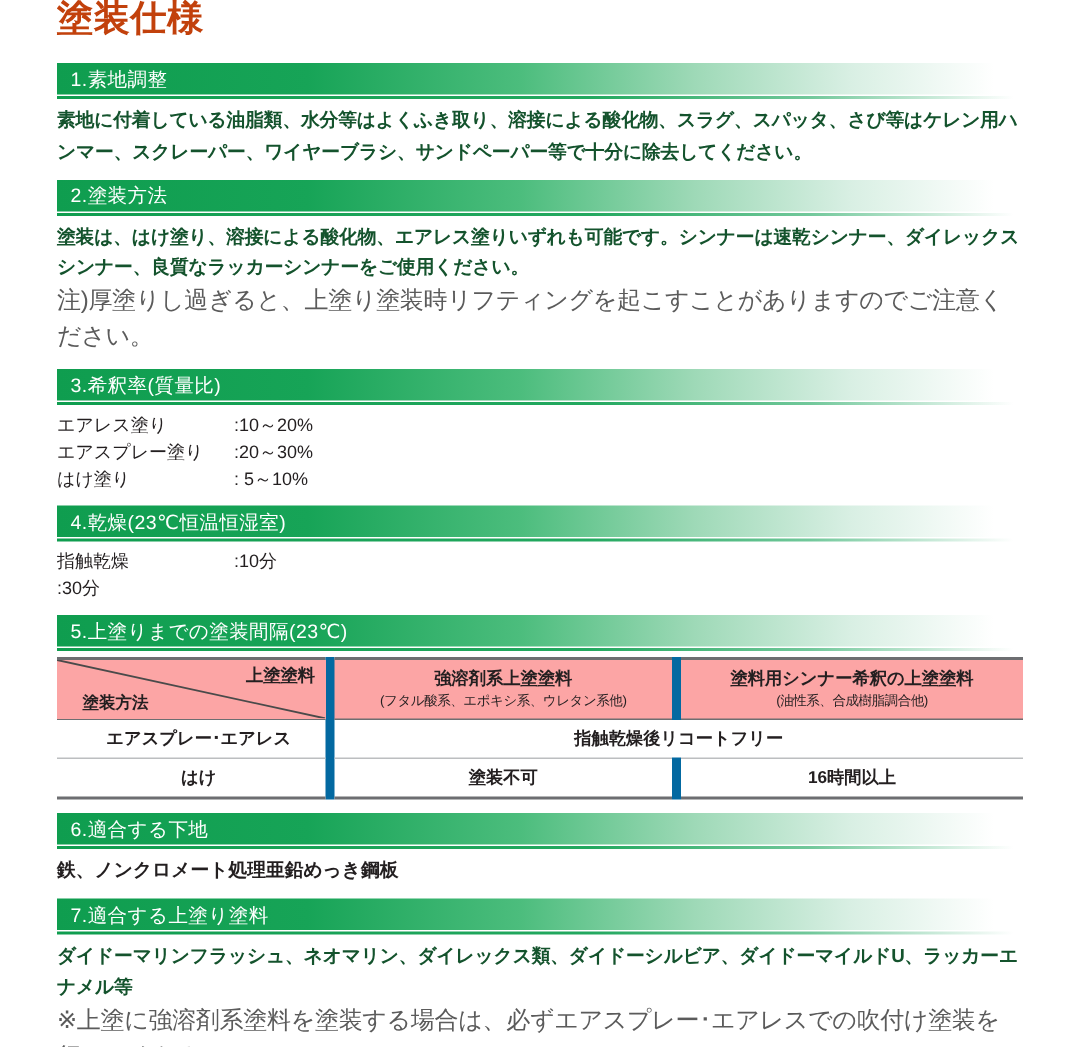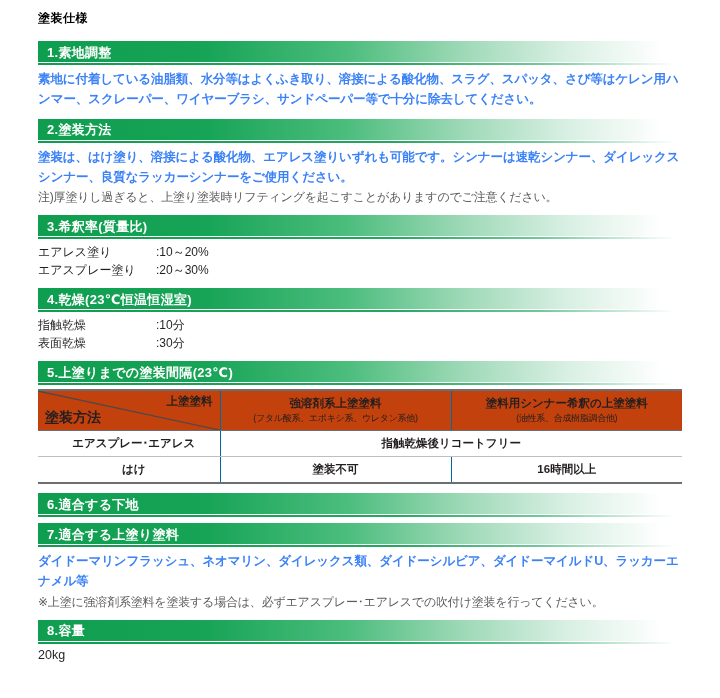--- a/index.html
+++ b/index.html
@@ -11,69 +11,68 @@
     width: 720px; height: 698px;
     font-family: "Liberation Sans", "DejaVu Sans", sans-serif;
     color: #231f20;
     overflow: hidden;
     position: relative;
   }
   .page { padding: 0 38px; position: relative; }
 
   
   .page-title {
-    font-size: 12px;
-    font-weight: bold;
-    color: #000000;
+    font-size: 24px;
+    font-weight: bold;
+    color: #c2410c;
     letter-spacing: 0.5px;
-    padding-top: 12px;
     padding-bottom: 7px;
     line-height: 1.1;
   }
 
   
   .sec-head {
     position: relative;
     height: 21px;
     margin-top: 9px;
     margin-bottom: 7px;
     background: linear-gradient(to right,
         #0f9d4f 0%, #17a457 26%, #4cbd7d 48%,
         #9ed9b7 66%, #d8efe3 82%, #ffffff 97%);
   }
   .sec-head-label {
     position: absolute;
     left: 9px; top: 50%;
     transform: translateY(-50%);
     color: #ffffff;
     font-size: 13px;
-    font-weight: bold;
+    font-weight: normal;
     letter-spacing: 0.3px;
     white-space: nowrap;
     line-height: 1;
   }
   .sec-head-rule {
     position: absolute;
     left: 0; right: 0; bottom: -3px;
     height: 2px;
     background: linear-gradient(to right,
         #0f9d4f 0%, #23a85f 55%, #72c89b 78%, #ffffff 99%);
   }
 
   
   .body-text {
     font-size: 12.5px;
     font-weight: bold;
     line-height: 1.62;
-    color: #3b82f6;
+    color: #14532d;
     letter-spacing: -0.1px;
     margin: 0;
   }
   .note-text {
-    font-size: 12px;
+    font-size: 16px;
     color: #5b5b5b;
     line-height: 1.5;
     letter-spacing: -0.2px;
     margin: 1px 0 0 0;
     font-weight: normal;
   }
   .plain-text {
     font-size: 12.5px;
     font-weight: bold;
     color: #231f20;
@@ -96,52 +95,52 @@
   
   table.spec {
     border-collapse: collapse;
     width: 100%;
     margin-top: 2px;
     margin-bottom: 2px;
     border-top: 2px solid #6d6e71;
     border-bottom: 2px solid #6d6e71;
   }
   table.spec td {
-    border-left: 1px solid #0369a1;
+    border-left: 6px solid #0369a1;
     border-bottom: 1px solid #bcbec0;
     padding: 5px 4px;
     font-size: 11.5px;
     font-weight: bold;
     text-align: center;
     color: #231f20;
     vertical-align: middle;
   }
   table.spec td:first-child { border-left: none; }
   table.spec tr:last-child td { border-bottom: none; }
   .th-cell {
-    background: #c2410c;
+    background: #fca5a5;
     border-bottom: 1px solid #6d6e71 !important;
   }
   .corner {
     position: relative;
     height: 38px;
     padding: 0 !important;
     overflow: hidden;
   }
   .corner svg {
     position: absolute; left: 0; top: 0;
     width: 100%; height: 100%;
   }
   .corner .c-top {
     position: absolute; right: 7px; top: 3px;
     font-size: 11.5px; font-weight: bold;
   }
   .corner .c-bot {
-    position: absolute; left: 7px; bottom: 3px;
-    font-size: 14px; font-weight: bold;
+    position: absolute; left: 17px; bottom: 3px;
+    font-size: 11px; font-weight: bold;
   }
   .th-sub {
     display: block;
     font-size: 9px;
     font-weight: normal;
     margin-top: 1px;
     letter-spacing: -0.3px;
   }
   .cell-left { text-align: left; padding-left: 14px !important; }
   .vol-text {
@@ -177,33 +176,36 @@
   </div>
   <div class="def-list">
     <div class="def-row">
       <span class="def-term">エアレス塗り</span>
       <span class="def-val">:10～20%</span>
     </div>
     <div class="def-row">
       <span class="def-term">エアスプレー塗り</span>
       <span class="def-val">:20～30%</span>
     </div>
+    <div class="def-row">
+      <span class="def-term">はけ塗り</span>
+      <span class="def-val">: 5～10%</span>
+    </div>
   </div>
 
   <div class="sec-head">
     <span class="sec-head-label">4.乾燥(23℃恒温恒湿室)</span>
     <span class="sec-head-rule"></span>
   </div>
   <div class="def-list">
     <div class="def-row">
       <span class="def-term">指触乾燥</span>
       <span class="def-val">:10分</span>
     </div>
     <div class="def-row">
-      <span class="def-term">表面乾燥</span>
       <span class="def-val">:30分</span>
     </div>
   </div>
 
   <div class="sec-head">
     <span class="sec-head-label">5.上塗りまでの塗装間隔(23℃)</span>
     <span class="sec-head-rule"></span>
   </div>
 
   <table class="spec">
@@ -234,20 +236,21 @@
       <td>塗装不可</td>
       <td>16時間以上</td>
     </tr>
   </tbody>
     </table>
 
   <div class="sec-head">
     <span class="sec-head-label">6.適合する下地</span>
     <span class="sec-head-rule"></span>
   </div>
+  <p class="plain-text">鉄、ノンクロメート処理亜鉛めっき鋼板</p>
 
   <div class="sec-head">
     <span class="sec-head-label">7.適合する上塗り塗料</span>
     <span class="sec-head-rule"></span>
   </div>
   <p class="body-text">ダイドーマリンフラッシュ、ネオマリン、ダイレックス類、ダイドーシルビア、ダイドーマイルドU、ラッカーエナメル等</p>
   <p class="note-text">※上塗に強溶剤系塗料を塗装する場合は、必ずエアスプレー･エアレスでの吹付け塗装を行ってください。</p>
 
   <div class="sec-head">
     <span class="sec-head-label">8.容量</span>

